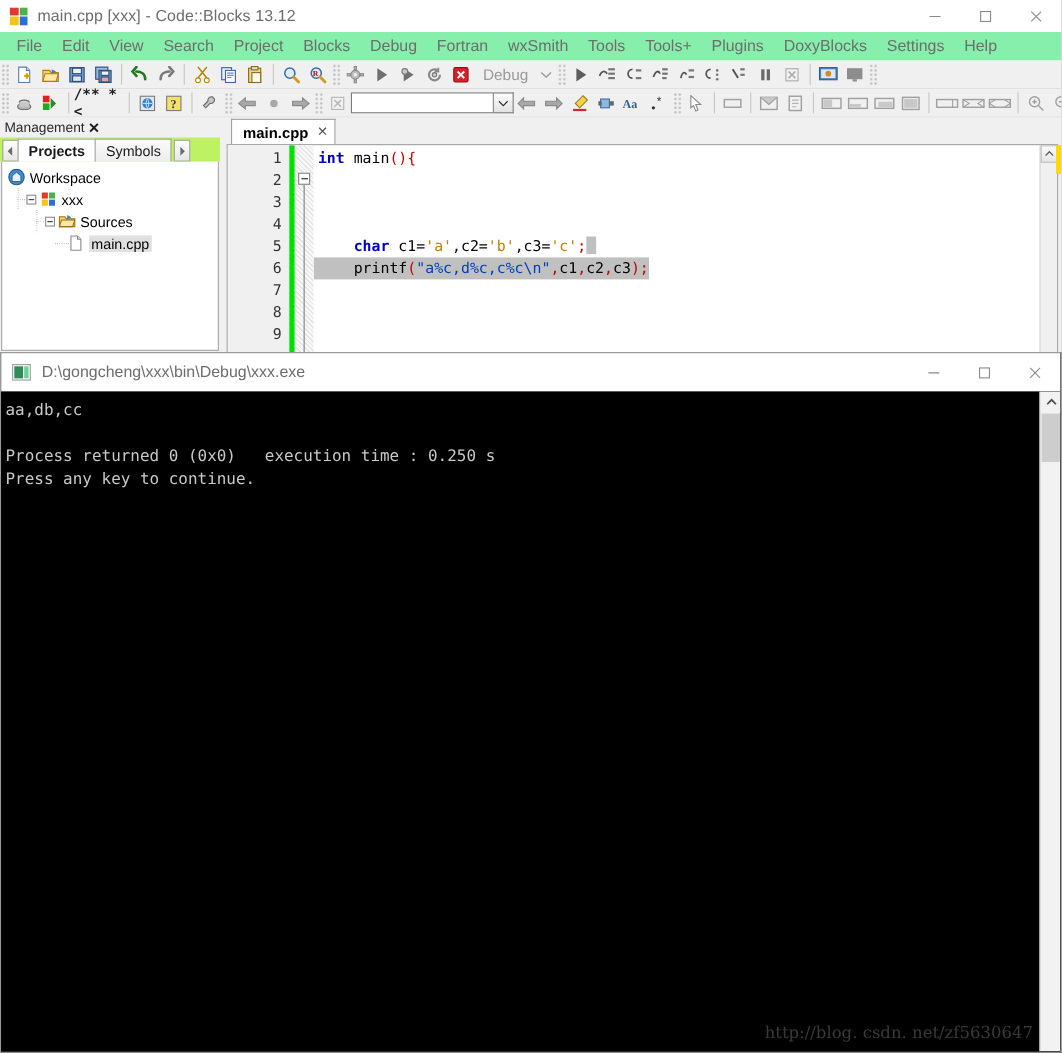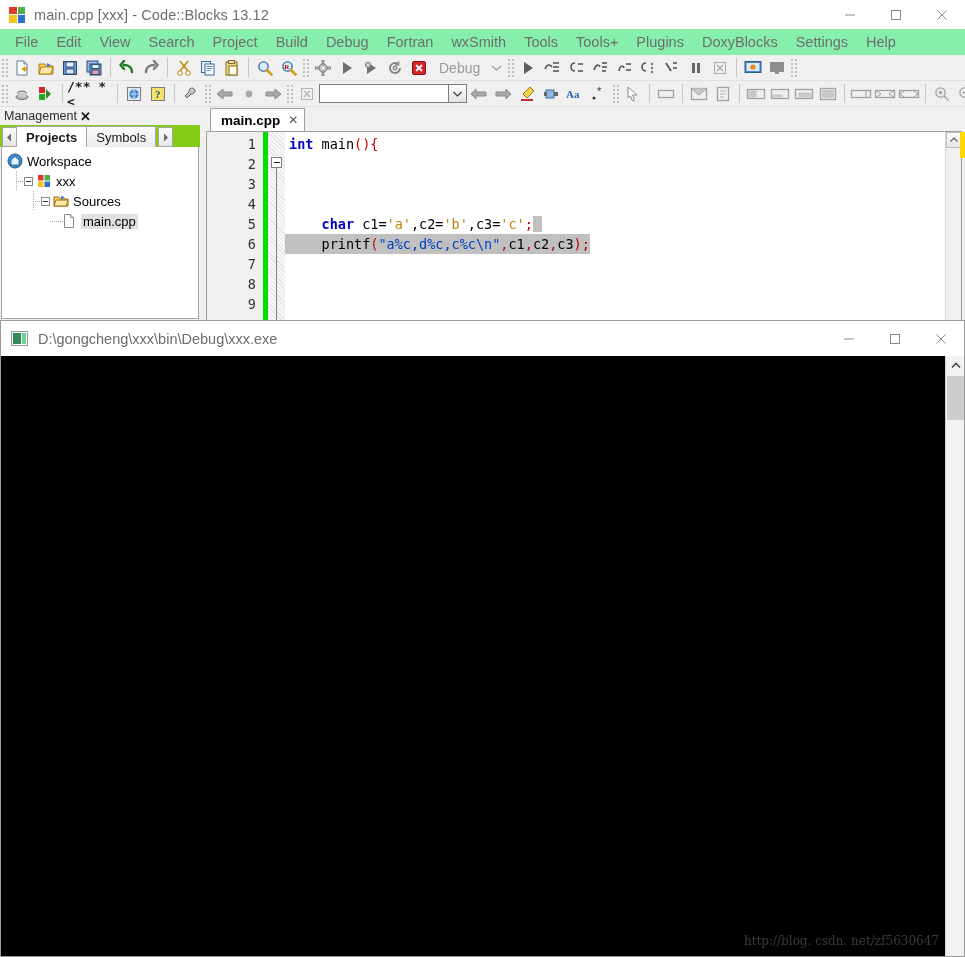--- a/index.html
+++ b/index.html
@@ -144,21 +144,21 @@
     height: 18px;
     display: flex; align-items: center; 
     padding: 0 4px 0 4px;
     background: #f0f0f0;
   }
   .mgmt-title { font-size: 12.5px; color: #2b2b2b; }
   .mgmt-close { font-size: 13px; color: #1a1a1a; padding: 0 3px; font-weight:600;}
   .mgmt-tabs {
     height: 22px;
     display: flex; align-items: flex-end;
-    background: #84cc16;
+    background: #bef264;
     padding-left: 2px;
   }
   .tab-arrow {
     width: 15px; height: 20px; flex:none;
     background: linear-gradient(#fdfdfd,#e6e6e6);
     border: 1px solid #a6a6a6;
     display: flex; align-items: center; justify-content: center;
   }
   .mg-tab {
     height: 21px; padding: 0 9px;
@@ -372,21 +372,21 @@
     color: #4a4a4a;
   }
   .con-thumb {
     position: absolute; top: 20px; left: 1px;
     width: 17px; height: 44px;
     background: #cdcdcd;
   }
   .watermark {
     position: absolute; right: 25px; bottom: 8px;
     font-family: "DejaVu Serif", serif;
-    font-size: 12px;
+    font-size: 15px;
     color: #3a3a3a;
     white-space: nowrap;
   }
 </style>
 </head>
 <body>
 
 <div id="app">
 
   <div id="ide">
@@ -418,21 +418,21 @@
         </div>
       </div>
     </div>
 
     <div class="menubar">
       <div class="menu-item">File</div>
       <div class="menu-item">Edit</div>
       <div class="menu-item">View</div>
       <div class="menu-item">Search</div>
       <div class="menu-item">Project</div>
-      <div class="menu-item">Build</div>
+      <div class="menu-item">Blocks</div>
       <div class="menu-item">Debug</div>
       <div class="menu-item">Fortran</div>
       <div class="menu-item">wxSmith</div>
       <div class="menu-item">Tools</div>
       <div class="menu-item">Tools+</div>
       <div class="menu-item">Plugins</div>
       <div class="menu-item">DoxyBlocks</div>
       <div class="menu-item">Settings</div>
       <div class="menu-item">Help</div>
     </div>
@@ -1029,20 +1029,24 @@
         <div class="con-wc">
           <svg width="12" height="12" viewBox="0 0 12 12">
               <line x1="1.5" y1="1.5" x2="10.5" y2="10.5" stroke="#8a8a8a" stroke-width="1"></line>
               <line x1="10.5" y1="1.5" x2="1.5" y2="10.5" stroke="#8a8a8a" stroke-width="1"></line>
             </svg>
         </div>
       </div>
     </div>
 
     <div class="con-body">
+      <div class="con-text">aa,db,cc
+
+Process returned 0 (0x0)   execution time : 0.250 s
+Press any key to continue.</div>
       <div class="watermark">http://blog. csdn. net/zf5630647</div>
       <div class="con-scroll">
         <div class="con-scroll-up">
           <svg width="10" height="7" viewBox="0 0 10 7">
               <path d="M1 5.5L5 1.5l4 4" fill="none" stroke="#4a4a4a" stroke-width="1.6"></path>
             </svg>
         </div>
         <div class="con-thumb"></div>
       </div>
     </div>

